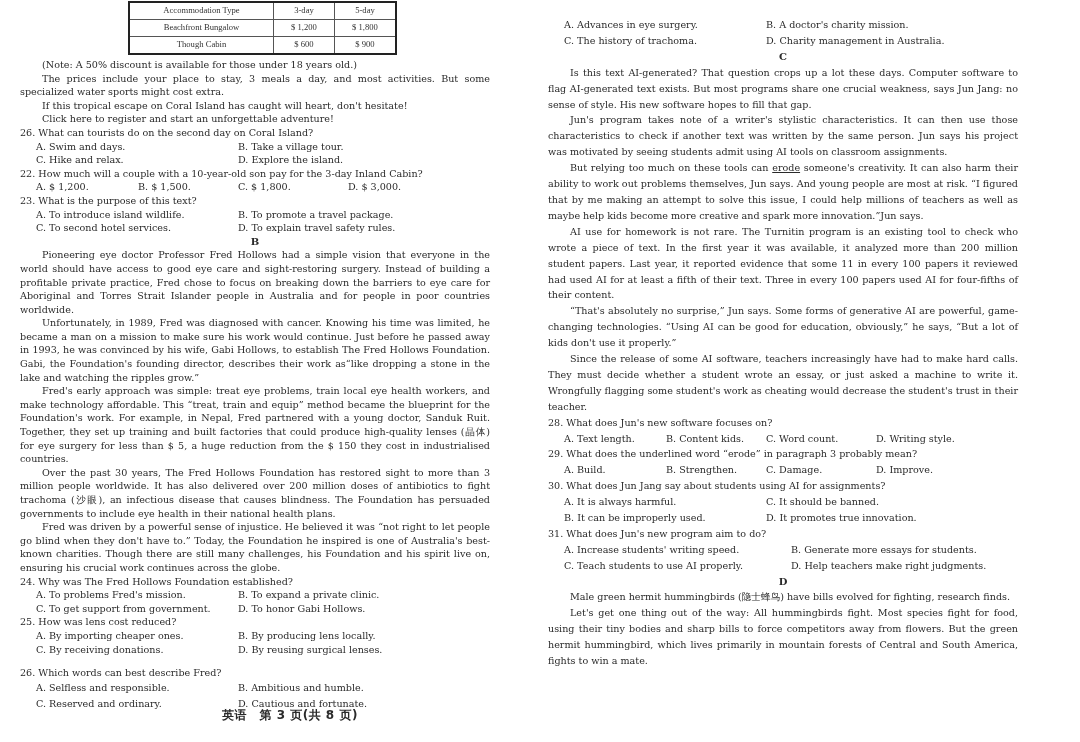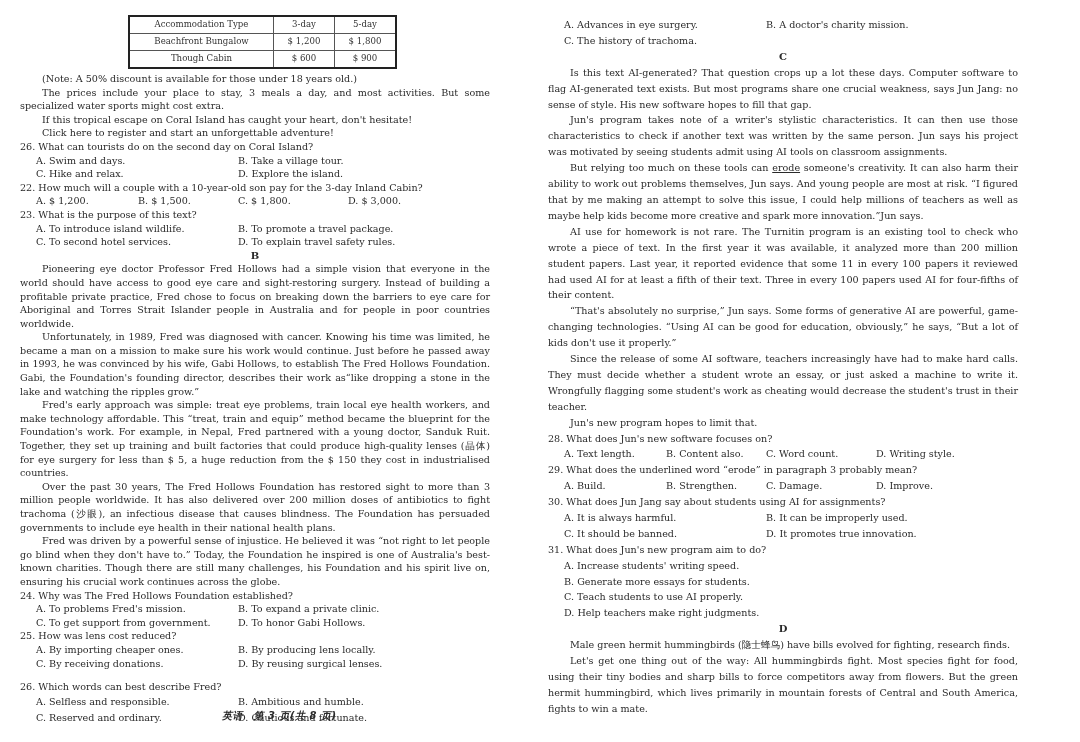--- a/index.html
+++ b/index.html
@@ -13,37 +13,37 @@
   .col { position: absolute; top: 0; }
   .col-left { left: 20px; width: 470px; }
   .col-right { left: 548px; width: 470px; }
   p { margin: 0; }
   .para { text-indent: 22px; text-align: justify; }
   .note { padding-left: 22px; }
   .q { margin-top: 0; }
   .opts { display: grid; padding-left: 16px; }
   .opts.two { grid-template-columns: 202px 1fr; }
   .opts.four { grid-template-columns: 102px 100px 110px 1fr; }
-  .opts.one { grid-template-columns: 1fr; }
+  .opts.one { grid-template-columns: 1fr 1fr; }
   .opts.one span { line-height: 15.8px; }
   .section { text-align: center; font-weight: bold; font-size: 10px; }
   table.acc {
-    border-collapse: collapse; margin-left: 108px; margin-top: 15px;
-    font-size: 8.6px; color: #333;
+    border-collapse: collapse; margin-left: 108px; margin-top: 1px;
+    font-size: 8.6px; color: #333; font-family: Liberation Serif, serif;
   }
   table.acc td {
     border: 1px solid #555; text-align: center; height: 16px; padding: 0 6px;
   }
   table.acc { border: 2px solid #222; }
   table.acc td.type { width: 131px; }
   table.acc td.v { width: 48px; }
   .underline { text-decoration: underline; }
   .footer {
-    position: absolute; top: 709px; left: 222px; font-size: 10px; font-weight: bold;
-    font-family: "DejaVu Sans", sans-serif; letter-spacing: 0.5px; font-style: italic;
+    position: absolute; top: 709px; left: 222px; font-size: 12px; font-weight: bold;
+    font-family: "DejaVu Sans", sans-serif; letter-spacing: 0.5px;
   }
 </style>
 </head>
 <body>
 
 <div class="col col-left">
   <table class="acc">
     <tbody>
         <tr>
       <td class="type">Accommodation Type</td>
@@ -59,21 +59,21 @@
       <td>Though Cabin</td>
       <td>$ 600</td>
       <td>$ 900</td>
     </tr>
   </tbody>
     </table>
 
   <div style="height:3px"></div>
   <p class="note">(Note: A 50% discount is available for those under 18 years old.)</p>
   <p class="para">The prices include your place to stay, 3 meals a day, and most activities. But some specialized water sports might cost extra.</p>
-  <p class="para">If this tropical escape on Coral Island has caught your heart, don't hesitate!</p>
+  <p class="para">If this tropical escape on Coral Island has caught will heart, don't hesitate!</p>
   <p class="para">Click here to register and start an unforgettable adventure!</p>
 
   <div>
     <p class="q">26. What can tourists do on the second day on Coral Island?</p>
     <div class="opts two">
       <span>A. Swim and days.</span>
       <span>B. Take a village tour.</span>
       <span>C. Hike and relax.</span>
       <span>D. Explore the island.</span>
     </div>
@@ -132,58 +132,58 @@
     </div>
   </div>
 </div>
 
 <div class="col col-right" style="top:17px; line-height:15.9px">
   <div>
     <div class="opts two">
       <span>A. Advances in eye surgery.</span>
       <span>B. A doctor's charity mission.</span>
       <span>C. The history of trachoma.</span>
+      <span>D. Charity management in Australia.</span>
     </div>
   </div>
 
   <p class="section">C</p>
   <p class="para">Is this text AI-generated? That question crops up a lot these days. Computer software to flag AI-generated text exists. But most programs share one crucial weakness, says Jun Jang: no sense of style. His new software hopes to fill that gap.</p>
   <p class="para">Jun's program takes note of a writer's stylistic characteristics. It can then use those characteristics to check if another text was written by the same person. Jun says his project was motivated by seeing students admit using AI tools on classroom assignments.</p>
   <p class="para">
     <span>But relying too much on these tools can </span><span class="underline">erode</span><span> someone's creativity. It can also harm their ability to work out problems themselves, Jun says. And young people are most at risk. “I figured that by me making an attempt to solve this issue, I could help millions of teachers as well as maybe help kids become more creative and spark more innovation.”Jun says.</span>
   </p>
   <p class="para">AI use for homework is not rare. The Turnitin program is an existing tool to check who wrote a piece of text. In the first year it was available, it analyzed more than 200 million student papers. Last year, it reported evidence that some 11 in every 100 papers it reviewed had used AI for at least a fifth of their text. Three in every 100 papers used AI for four-fifths of their content.</p>
   <p class="para">“That's absolutely no surprise,” Jun says. Some forms of generative AI are powerful, game-changing technologies. “Using AI can be good for education, obviously,” he says, “But a lot of kids don't use it properly.”</p>
   <p class="para">Since the release of some AI software, teachers increasingly have had to make hard calls. They must decide whether a student wrote an essay, or just asked a machine to write it. Wrongfully flagging some student's work as cheating would decrease the student's trust in their teacher.</p>
-  <p class="para">Jun's new program hopes to limit that.</p>
 
   <div>
     <p class="q">28. What does Jun's new software focuses on?</p>
     <div class="opts four">
       <span>A. Text length.</span>
-      <span>B. Content also.</span>
+      <span>B. Content kids.</span>
       <span>C. Word count.</span>
       <span>D. Writing style.</span>
     </div>
   </div>
   <div>
     <p class="q">29. What does the underlined word “erode” in paragraph 3 probably mean?</p>
     <div class="opts four">
       <span>A. Build.</span>
       <span>B. Strengthen.</span>
       <span>C. Damage.</span>
       <span>D. Improve.</span>
     </div>
   </div>
   <div>
     <p class="q">30. What does Jun Jang say about students using AI for assignments?</p>
     <div class="opts two">
       <span>A. It is always harmful.</span>
+      <span>C. It should be banned.</span>
       <span>B. It can be improperly used.</span>
-      <span>C. It should be banned.</span>
       <span>D. It promotes true innovation.</span>
     </div>
   </div>
   <div>
     <p class="q">31. What does Jun's new program aim to do?</p>
     <div class="opts one">
       <span>A. Increase students' writing speed.</span>
       <span>B. Generate more essays for students.</span>
       <span>C. Teach students to use AI properly.</span>
       <span>D. Help teachers make right judgments.</span>

